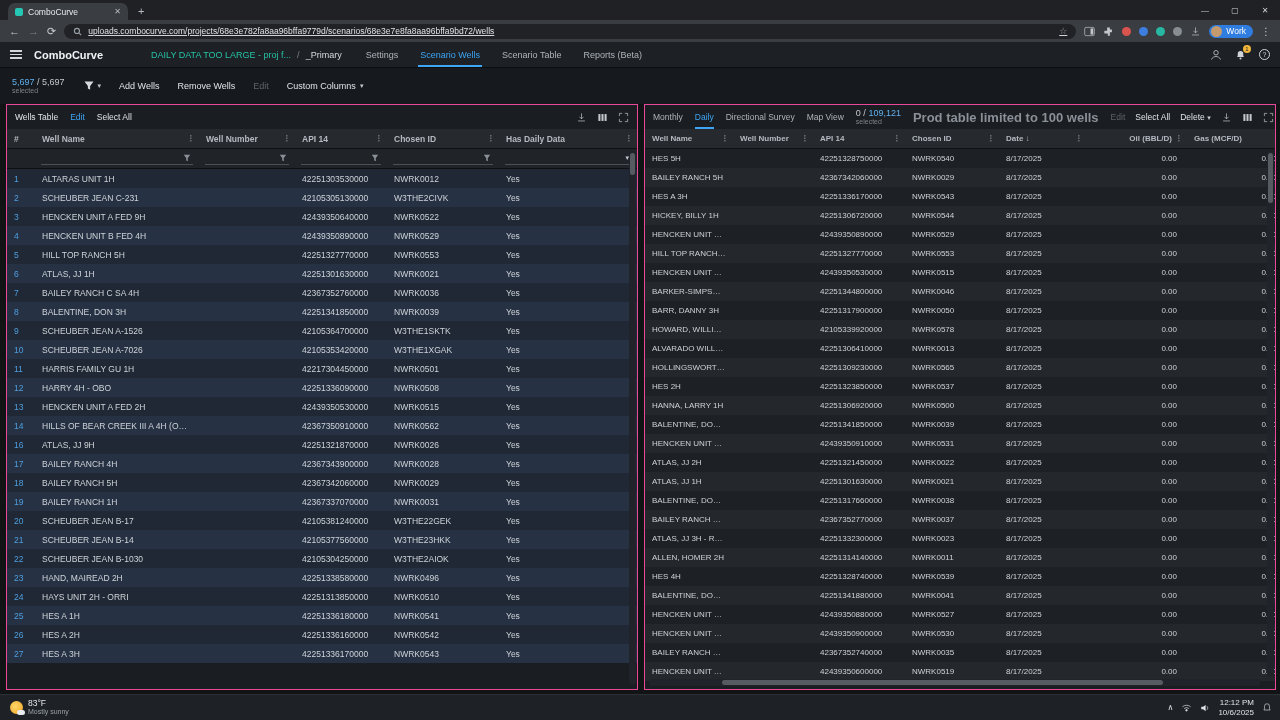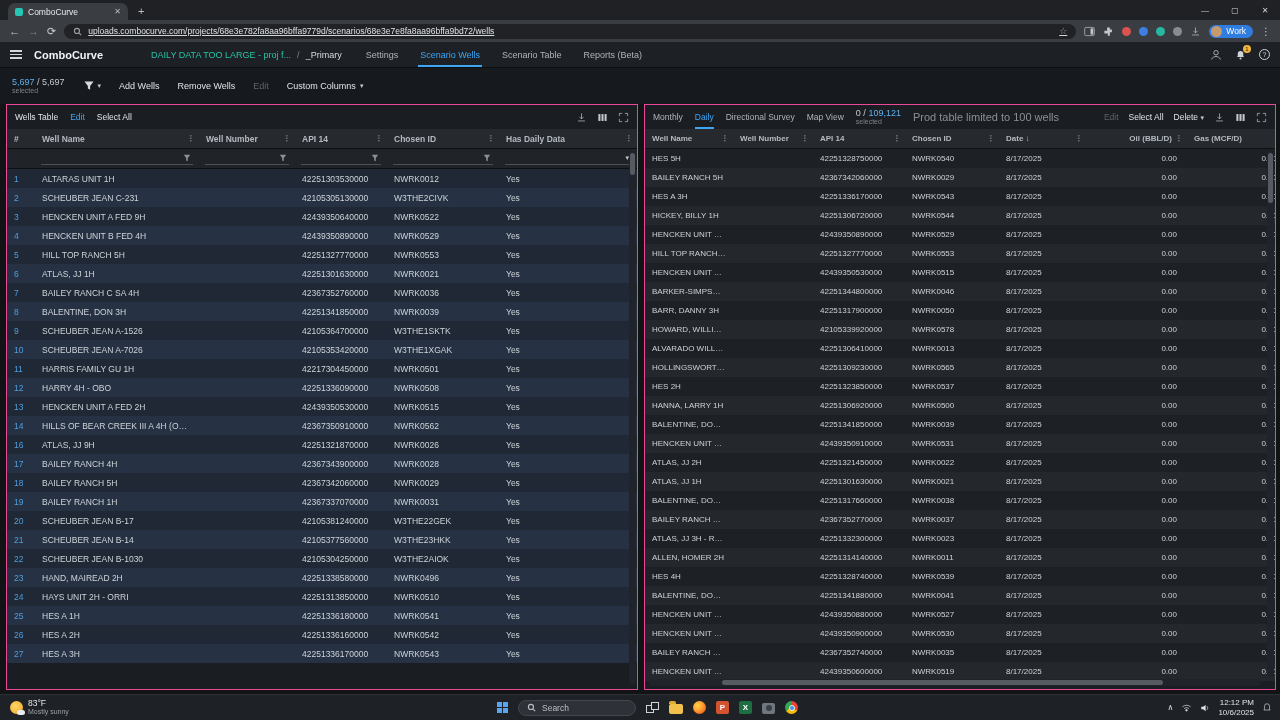--- a/index.html
+++ b/index.html
@@ -63,21 +63,21 @@
   .panel-right { left:644px; }
   .panel-header { height:24px; display:flex; align-items:center; gap:12px; padding:0 8px; font-size:8.5px; white-space:nowrap; }
   .ph-title { color:#e3e6e9; }
   .link-blue { color:#3da5f4; cursor:pointer; }
   .link-plain { color:#dfe3e7; cursor:pointer; }
   .link-dim { color:#5d646b; }
   .ph-icons { margin-left:auto; display:flex; align-items:center; gap:10px; }
   .ptabs { display:flex; gap:12px; align-self:stretch; align-items:center; }
   .ptab { color:#aeb4bb; display:flex; align-items:center; height:100%; cursor:pointer; }
   .ptab.active { color:#3da5f4; box-shadow:inset 0 -2px 0 #3da5f4; }
-  .limit-note { font-size:11px; color:#8a9097; }
+  .limit-note { font-size:13px; color:#8a9097;font-weight:bold; }
 
   
   .lgrid { display:grid; grid-template-columns:28px 164px 96px 92px 112px 1fr; }
   .rgrid { display:grid; width:640px; grid-template-columns:88px 80px 92px 94px 88px 100px 98px; }
   .thead { height:20px; background:#26292e; align-items:center; font-size:8.5px; color:#b4bac1; font-weight:bold; border-bottom:1px solid #0e1012; }
   .rgrid.thead { font-size:8px; }
   .th { display:flex; align-items:center; justify-content:space-between; gap:3px; padding:0 4px 0 7px; height:100%; overflow:hidden; white-space:nowrap; }
   .th.right .th-label { margin-left:auto; }
   .dots { color:#6b7178; font-size:8px; flex:none; }
   .sort { font-size:8px; color:#b4bac1; }
@@ -854,45 +854,20 @@
 </div>
 
 <div class="taskbar">
   <div class="weather">
     <span class="sun"></span>
     <span class="weather-text">
       <div class="wt-temp">83°F</div>
       <div class="wt-desc">Mostly sunny</div>
     </span>
   </div>
-  <div class="tb-center">
-    <span class="start">
-        <i></i>
-        <i></i>
-        <i></i>
-        <i></i>
-      </span>
-    <div class="searchpill">
-      <svg width="9" height="9" viewBox="0 0 16 16" stroke="#b9bec4" fill="none" stroke-width="2">
-          <circle cx="7" cy="7" r="4.5"></circle>
-          <path d="M11 11l3.5 3.5"></path>
-        </svg>
-      <span>Search</span>
-    </div>
-    <span class="tvw">
-        <i></i>
-        <i></i>
-      </span>
-    <span class="folder"></span>
-    <span class="firefox"></span>
-    <span class="appicon ppt">P</span>
-    <span class="appicon xls">X</span>
-    <span class="cam"></span>
-    <span class="chrome"></span>
-  </div>
   <div class="tb-right">
     <span class="tray-chevron">∧</span>
     <svg width="11" height="9" viewBox="0 0 16 12" stroke="#dfe3e7" fill="none">
         <path d="M2 5a9 9 0 0 1 12 0M4.5 7.5a5.5 5.5 0 0 1 7 0"></path>
         <circle cx="8" cy="10" r="1.2" fill="#dfe3e7"></circle>
       </svg>
     <svg width="10" height="10" viewBox="0 0 16 16" fill="#dfe3e7">
         <path d="M2 6h3l4-3v10l-4-3H2z"></path>
         <path d="M11 5a4 4 0 0 1 0 6" stroke="#dfe3e7" fill="none"></path>
       </svg>

